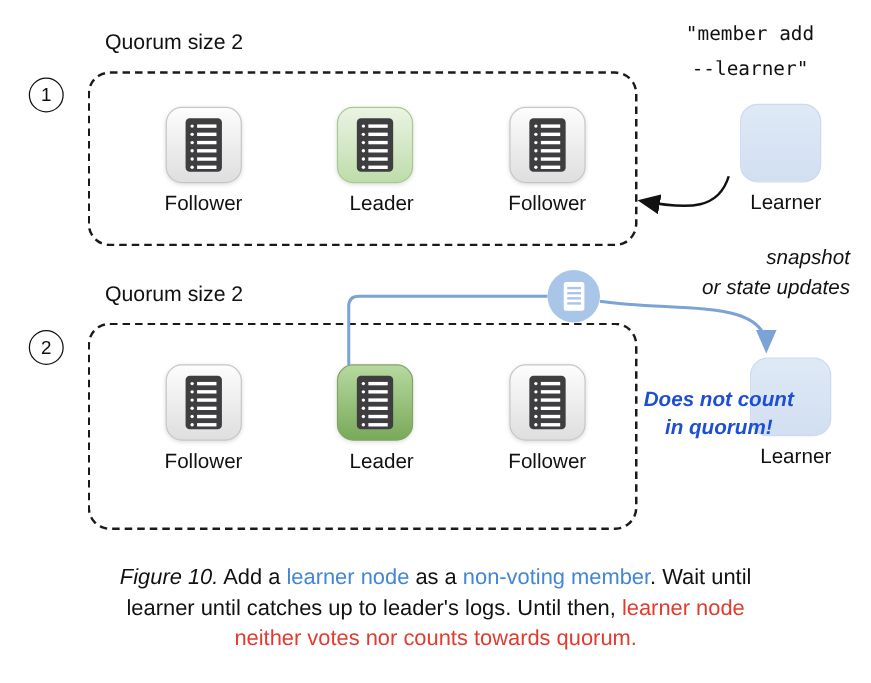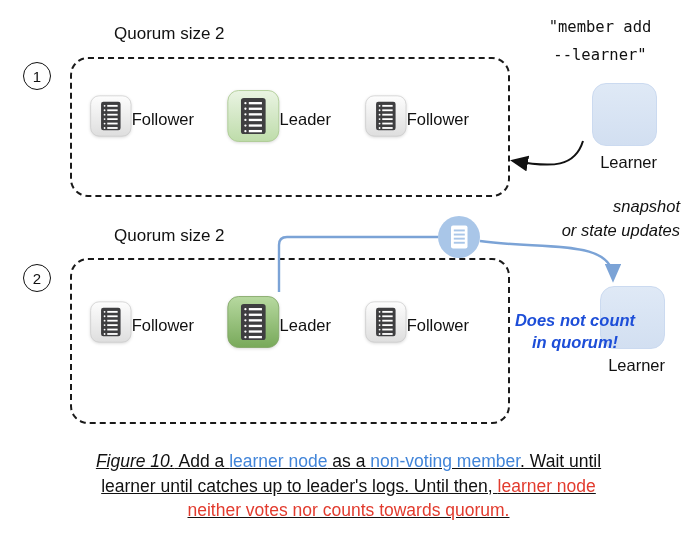--- a/index.html
+++ b/index.html
@@ -11,31 +11,31 @@
   
   .num-badge {
     position:absolute; width:26px; height:26px; border:1.6px solid #111;
     border-radius:50%; display:flex; align-items:center; justify-content:center;
     font-size:15px; background:#fff;
   }
   #badge1 { left:23px; top:62px; }
   #badge2 { left:23px; top:264px; }
 
   
-  .quorum-label { position:absolute; font-size:17px;margin-left:30px; }
+  .quorum-label { position:absolute; font-size:17px; }
   #quorum1 { left:84px; top:24px; }
   #quorum2 { left:84px; top:226px; }
 
   
   .cluster-box { position:absolute; border:2.2px dashed #1a1a1a; border-radius:18px; }
   #cluster1 { left:70px; top:57px;  width:436px; height:136px; }
   #cluster2 { left:70px; top:258px; width:436px; height:162px; }
 
   
-  .node { position:absolute; width:104px; display:flex; flex-direction:row; align-items:center; }
+  .node { position:absolute; width:104px; display:flex; flex-direction:column; align-items:flex-end; }
   .node-icon { width:62px; height:62px; display:block; filter:drop-shadow(0 1.5px 1.5px rgba(0,0,0,0.15)); }
   .node .node-label { margin-top:7px; font-size:16.5px; }
   #s1n1 { left:90px;  top:85px; }
   #s1n2 { left:227px; top:85px; }
   #s1n3 { left:365px; top:85px; }
   #s2n1 { left:90px;  top:291px; }
   #s2n2 { left:227px; top:291px; }
   #s2n3 { left:365px; top:291px; }
   .node-icon .bg { stroke-width:1; }
   .node-icon.follower .bg      { fill:url(#gradGray);         stroke:#c6c6c6; }
@@ -71,21 +71,21 @@
     font-style:italic; font-weight:bold; font-size:16.5px; line-height:1.35;
     color:#1d4ed8; z-index:6;
   }
 
   
   .arrows { position:absolute; left:0; top:0; z-index:4; pointer-events:none; }
 
   
   .caption {
     position:absolute; left:0; right:0; top:449px; text-align:center;
-    font-size:17.5px; line-height:1.4; color:#111;text-decoration:underline;
+    font-size:17.5px; line-height:1.4; color:#111;
   }
   .caption .fig  { font-style:italic; }
   .caption .blue { color:#4285d9; }
   .caption .red  { color:#e23b2e; }
 
   .svg-defs { position:absolute; width:0; height:0; }
 </style>
 </head>
 <body>
 

